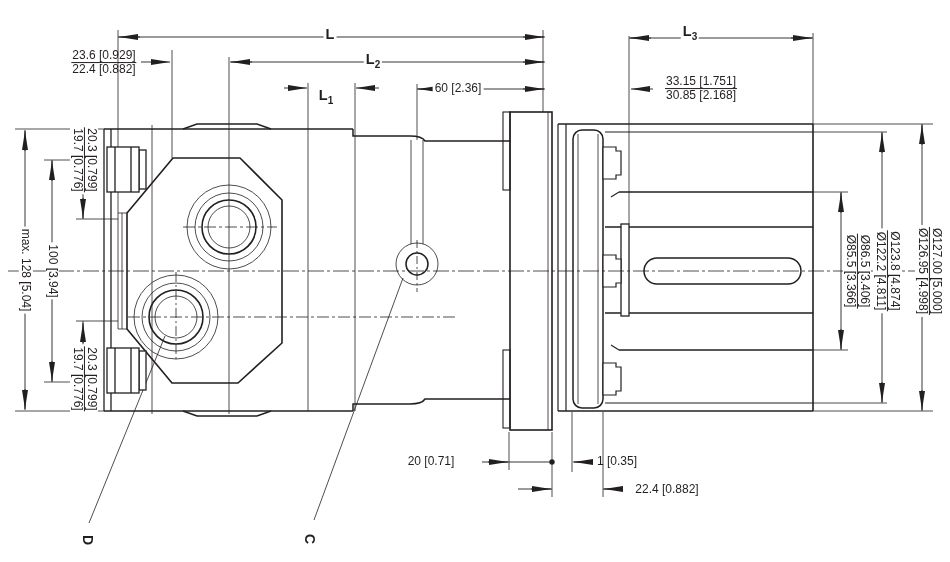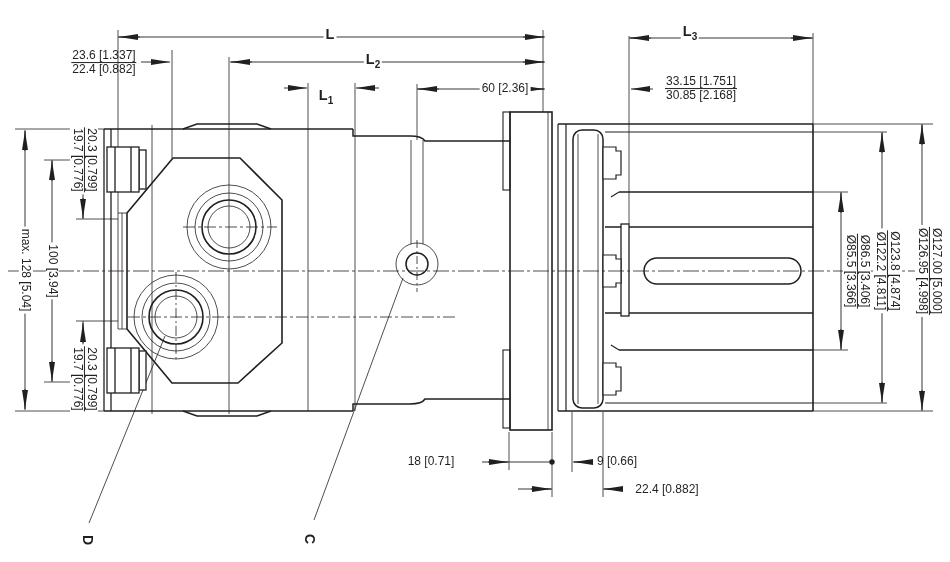--- a/index.html
+++ b/index.html
@@ -236,30 +236,30 @@
 <div class="lbl dim-l bg" style="left:330px;top:36px">
   <span>L</span><sub></sub></div>
 <div class="lbl dim-l bg" style="left:373px;top:61px">
   <span>L</span><sub>2</sub></div>
 <div class="lbl dim-l" style="left:326px;top:97px">
   <span>L</span><sub>1</sub></div>
 <div class="lbl dim-l bg" style="left:690px;top:33px">
   <span>L</span><sub>3</sub></div>
 
 <div class="lbl frac" style="left:104px;top:63px">
-  <div class="fr-t">23.6 [1.337]</div>
+  <div class="fr-t">23.6 [0.929]</div>
   <div class="fr-b">22.4 [0.882]</div>
     </div>
 
 <div class="lbl frac" style="left:701px;top:89px">
   <div class="fr-t">33.15 [1.751]</div>
   <div class="fr-b">30.85 [2.168]</div>
     </div>
 
-<div class="lbl bg" style="left:505px;top:89px"><span>60 [2.36]</span></div>
+<div class="lbl bg" style="left:458px;top:89px"><span>60 [2.36]</span></div>
 
 <div class="lbl rot bg" style="left:25px;top:270px"><span>max. 128 [5.04]</span></div>
 <div class="lbl rot bg" style="left:52px;top:271px"><span>100 [3.94]</span></div>
 
 <div class="lbl rot frac bg" style="left:84px;top:160px">
   <div class="fr-t">20.3 [0.799]</div>
   <div class="fr-b">19.7 [0.776]</div>
     </div>
 <div class="lbl rot frac bg" style="left:84px;top:379px">
   <div class="fr-t">20.3 [0.799]</div>
@@ -272,20 +272,20 @@
     </div>
 <div class="lbl rot frac bg" style="left:887px;top:271px">
   <div class="fr-t">Ø123.8 [4.874]</div>
   <div class="fr-b">Ø122.2 [4.811]</div>
     </div>
 <div class="lbl rot frac bg" style="left:929px;top:271px">
   <div class="fr-t">Ø127.00 [5.000]</div>
   <div class="fr-b">Ø126.95 [4.998]</div>
     </div>
 
-<div class="lbl" style="left:431px;top:462px"><span>18 [0.71]</span></div>
-<div class="lbl" style="left:617px;top:462px"><span>9 [0.66]</span></div>
+<div class="lbl" style="left:431px;top:462px"><span>20 [0.71]</span></div>
+<div class="lbl" style="left:617px;top:462px"><span>1 [0.35]</span></div>
 <div class="lbl" style="left:667px;top:490px"><span>22.4 [0.882]</span></div>
 
 <div class="lbl rot letter" style="left:87px;top:540px"><span>D</span></div>
 <div class="lbl rot letter" style="left:309px;top:539px"><span>C</span></div>
 
 </div>
 
 </body></html>

